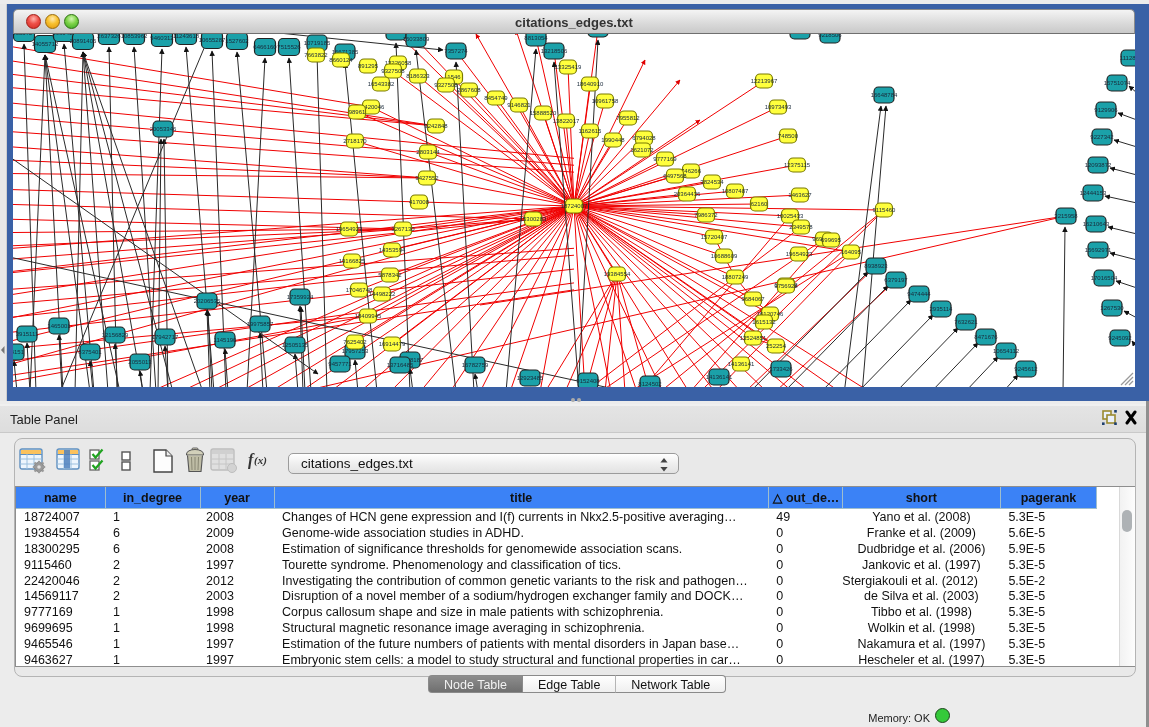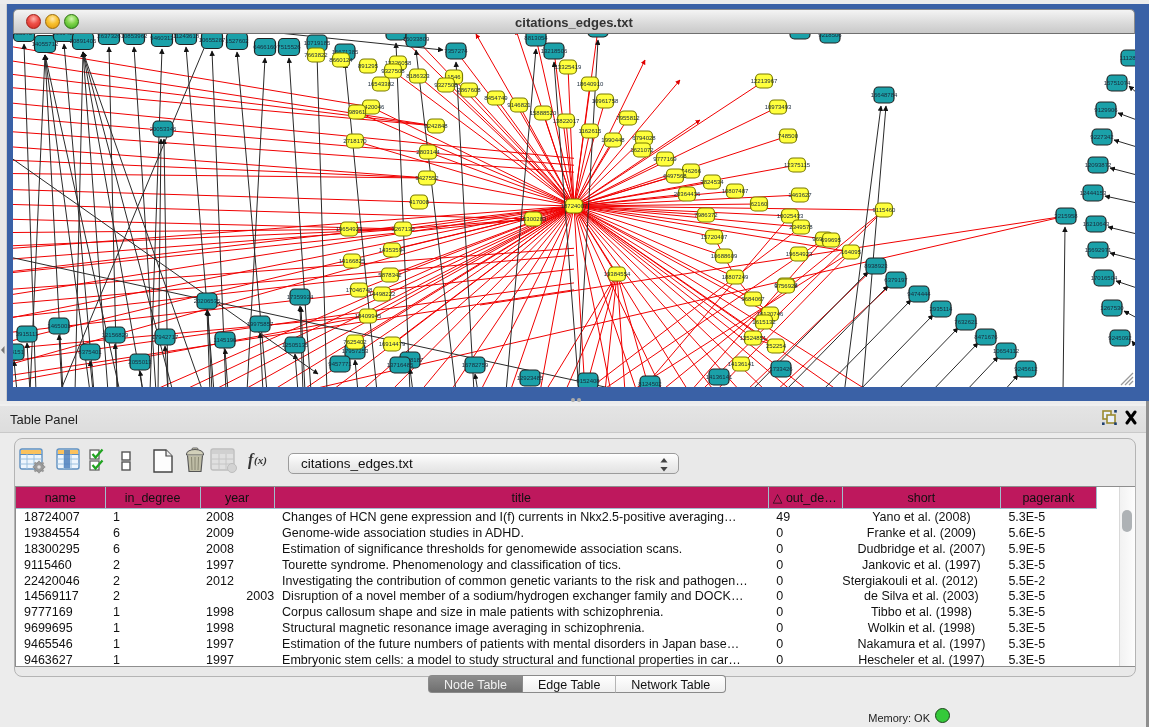--- a/index.html
+++ b/index.html
@@ -24,21 +24,21 @@
   #tp-bar{left:0;top:3px;width:1149px;height:29px;
      background:linear-gradient(#e4e4e4,#dddddd);border-top:2px solid #f0f0f0;border-bottom:1px solid #c9c9c9;box-sizing:border-box;}
   #tp-title{left:10px;top:11px;font-size:13px;color:#222;}
   #container{left:14px;top:37px;width:1122px;height:239px;border:1px solid #b4b4b4;border-radius:8px;background:#e9e9e9;box-sizing:border-box;}
   #combo{left:288px;top:52px;width:391px;height:21px;border:1px solid #9b9b9b;border-radius:5px;
      background:linear-gradient(#ffffff,#efefef 50%,#e2e2e2);box-sizing:border-box;}
   #combo .lbl{left:12px;top:2px;font-size:13.5px;color:#111;}
   
   #tablewrap{left:15px;top:85px;width:1120px;height:181px;background:#fff;border:1px solid #8e8e8e;box-sizing:border-box;}
   table.grid{border-collapse:collapse;table-layout:fixed;width:1081px;font-size:12.5px;color:#111;}
-  table.grid th{background:#be185d;font-weight:normal;height:21px;border-right:1px solid #9fbecd;border-bottom:1px solid #9fbecd;padding:0;font-size:12.5px;}
+  table.grid th{background:#3b82f6;font-weight:bold;height:21px;border-right:1px solid #9fbecd;border-bottom:1px solid #9fbecd;padding:0;font-size:12.5px;}
   table.grid td{height:15.9px;padding:0 0 0 8px;white-space:nowrap;overflow:hidden;text-overflow:ellipsis;}
   
   #vsb{left:1103px;top:0px;width:15px;height:179px;background:linear-gradient(90deg,#f2f2f2,#fdfdfd);border-left:1px solid #d9d9d9;}
   #vsb .thumb{left:2px;top:23px;width:10px;height:22px;border-radius:5px;background:#aeb2b5;}
   
   #tabs{left:428px;top:274px;height:26px;display:flex;font-size:12.5px;}
   .seg{height:18px;line-height:18px;padding:0 15px;border:1px solid #8a8a8a;box-sizing:border-box;}
   .seg.first{border-radius:4px 0 0 4px;background:linear-gradient(#8d8d8d,#6f6f6f);color:#f2f2f2;border-right:none;}
   .seg.mid{background:linear-gradient(#ffffff,#efefef);color:#111;border-right:1px solid #b5b5b5;}
   .seg.last{border-radius:0 4px 4px 0;background:linear-gradient(#ffffff,#efefef);color:#111;border-left:none;}
@@ -701,21 +701,21 @@
             <td>0</td>
             <td style="text-align:center;padding-left:0">Franke et al. (2009)</td>
             <td>5.6E-5</td>
           </tr>
           <tr>
             <td>18300295</td>
             <td>6</td>
             <td style="text-align:left;padding-left:6px">2008</td>
             <td>Estimation of significance thresholds for genomewide association scans.</td>
             <td>0</td>
-            <td style="text-align:center;padding-left:0">Dudbridge et al. (2007)</td>
+            <td style="text-align:center;padding-left:0">Dudbridge et al. (2006)</td>
             <td>5.9E-5</td>
           </tr>
           <tr>
             <td>9115460</td>
             <td>2</td>
             <td style="text-align:left;padding-left:6px">1997</td>
             <td>Tourette syndrome. Phenomenology and classification of tics.</td>
             <td>0</td>
             <td style="text-align:center;padding-left:0">Jankovic et al. (1997)</td>
             <td>5.3E-5</td>
@@ -725,21 +725,21 @@
             <td>2</td>
             <td style="text-align:left;padding-left:6px">2012</td>
             <td>Investigating the contribution of common genetic variants to the risk and pathogen…</td>
             <td>0</td>
             <td style="padding-left:0">Stergiakouli et al. (2012)</td>
             <td>5.5E-2</td>
           </tr>
           <tr>
             <td>14569117</td>
             <td>2</td>
-            <td style="text-align:right;padding-left:6px">2003</td>
+            <td style="text-align:left;padding-left:6px">2003</td>
             <td>Disruption of a novel member of a sodium/hydrogen exchanger family and DOCK…</td>
             <td>0</td>
             <td style="text-align:center;padding-left:0">de Silva et al. (2003)</td>
             <td>5.3E-5</td>
           </tr>
           <tr>
             <td>9777169</td>
             <td>1</td>
             <td style="text-align:left;padding-left:6px">1998</td>
             <td>Corpus callosum shape and size in male patients with schizophrenia.</td>

